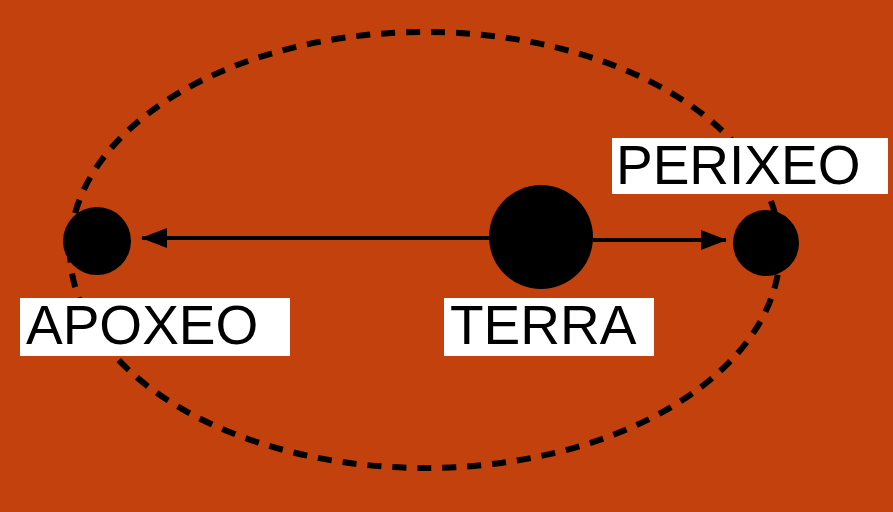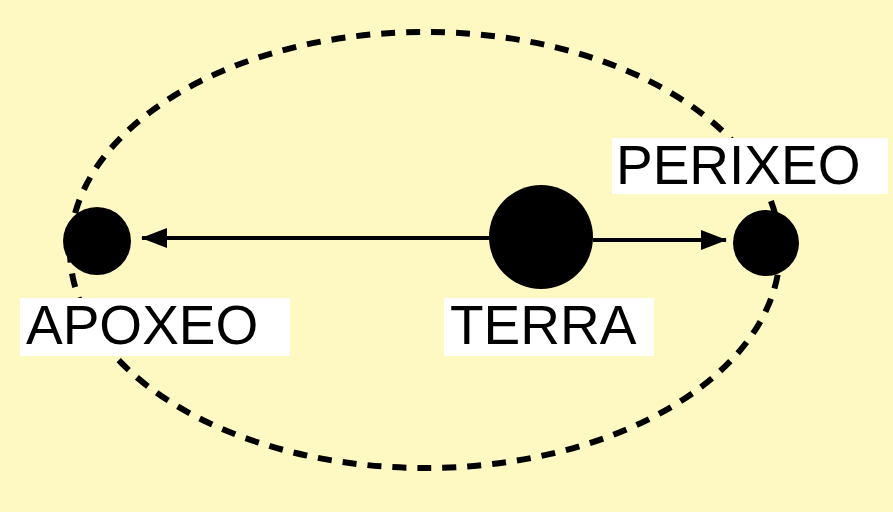--- a/index.html
+++ b/index.html
@@ -10,21 +10,21 @@
       width: 893px;
       height: 512px;
       background: #ffffff;
       overflow: hidden;
       font-family: "Liberation Sans", sans-serif;
     }
     .stage {
       position: relative;
       width: 893px;
       height: 512px;
-      background: #fef9c3;
+      background: #c2410c;
     }
     svg {
       display: block;
     }
     .orbit-label {
       font-family: "Liberation Sans", sans-serif;
       font-size: 55px;
       letter-spacing: 0px;
     }
   </style>

